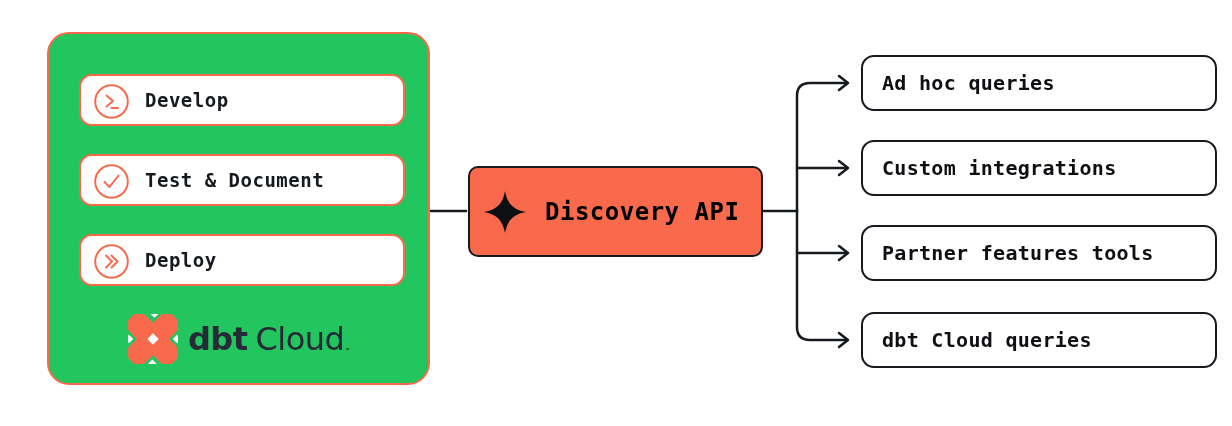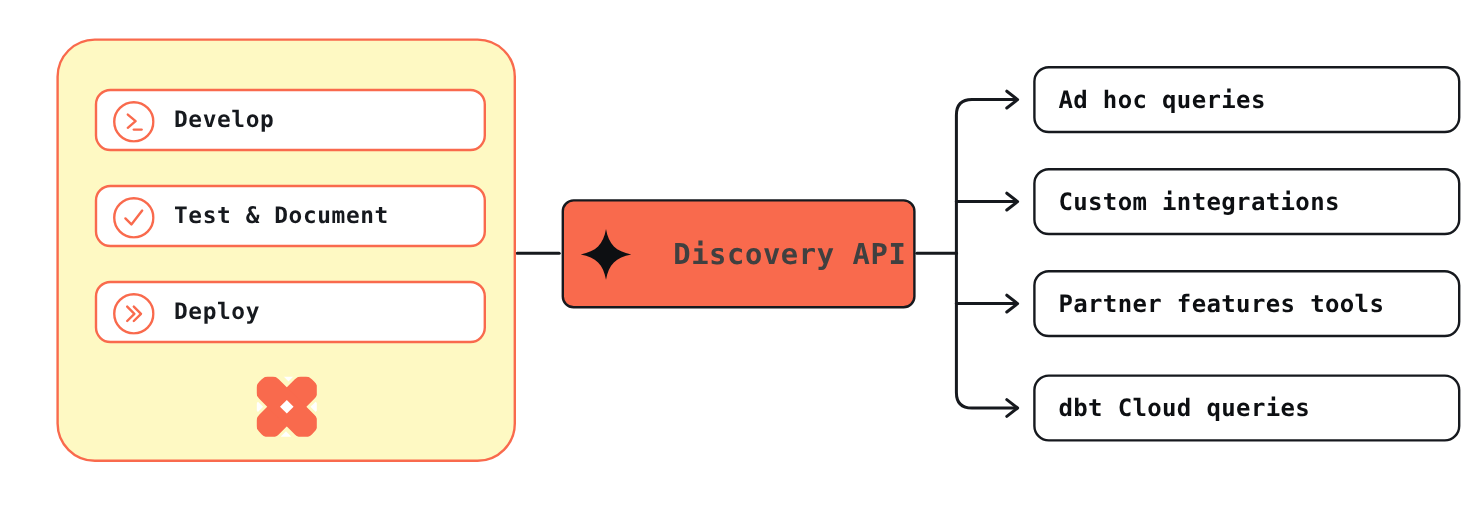--- a/index.html
+++ b/index.html
@@ -9,22 +9,22 @@
     position: relative;
     font-family: "DejaVu Sans Mono", "Liberation Mono", monospace;
     color: #16191e;
     overflow: hidden;
   }
   .abs { position: absolute; }
 
   
   .panel {
     left: 47px; top: 32px; width: 383px; height: 353px;
-    border: 2px solid #f96a4d; border-radius: 32px;
-    background: #fef9c3;
+    border: 2px solid #f96a4d; border-radius: 22px;
+    background: #22c55e;
   }
   .pipeline-item {
     position: absolute; left: 30px; width: 326px; height: 52px;
     border: 2px solid #f96a4d; border-radius: 13px;
     background: #ffffff;
     display: flex; align-items: center;
   }
   .pipeline-item .ic { position: absolute; left: 13px; top: 8px; width: 35px; height: 35px; }
   .pipeline-item .lbl {
     position: absolute; left: 64px; top: 0; height: 100%;
@@ -53,22 +53,22 @@
   
   .hub {
     left: 468px; top: 166px; width: 295px; height: 91px;
     background: #f96a4d;
     border: 2.5px solid #16191e; border-radius: 10px;
     display: flex; align-items: center;
     padding-left: 13px;
   }
   .hub .sparkle { width: 44px; height: 44px; flex: 0 0 auto; }
   .hub .hub-label {
-    margin-left: 34px;
-    font-size: 24px; font-weight: 700; letter-spacing: .5px; color: #404040;
+    margin-left: 18px;
+    font-size: 24px; font-weight: 700; letter-spacing: .5px; color: #000000;
     white-space: pre;
   }
 
   
   .consumer {
     left: 861px; width: 356px; height: 56px;
     background: #ffffff;
     border: 2.5px solid #16191e; border-radius: 13px;
     display: flex; align-items: center;
     padding-left: 19px;
@@ -139,20 +139,25 @@
         <rect x="27" y="-12" width="46" height="124" rx="20" transform="rotate(-45 50 50)"></rect>
       </g>
       <g fill="#ffffff">
         <rect x="42" y="42" width="16" height="16" transform="rotate(45 50 50)"></rect>
         <rect x="44" y="-8" width="12" height="12" transform="rotate(45 50 2)"></rect>
         <rect x="44" y="94" width="12" height="12" transform="rotate(45 50 98)"></rect>
         <rect x="-4" y="44" width="12" height="12" transform="rotate(45 2 50)"></rect>
         <rect x="92" y="44" width="12" height="12" transform="rotate(45 98 50)"></rect>
       </g>
     </svg>
+    <div class="logo-text">
+      <span class="brand">dbt</span>
+      <span class="product">Cloud</span>
+      <span class="tm">.</span>
+    </div>
   </div>
 </div>
 
 <div class="abs hub">
   <svg class="sparkle" viewBox="0 0 48 48">
     <path fill="#0d0f12" d="M24 1 C26.5 15 33 21.5 47 24 C33 26.5 26.5 33 24 47 C21.5 33 15 26.5 1 24 C15 21.5 21.5 15 24 1 Z"></path>
   </svg>
   <span class="hub-label">Discovery API</span>
 </div>
 

